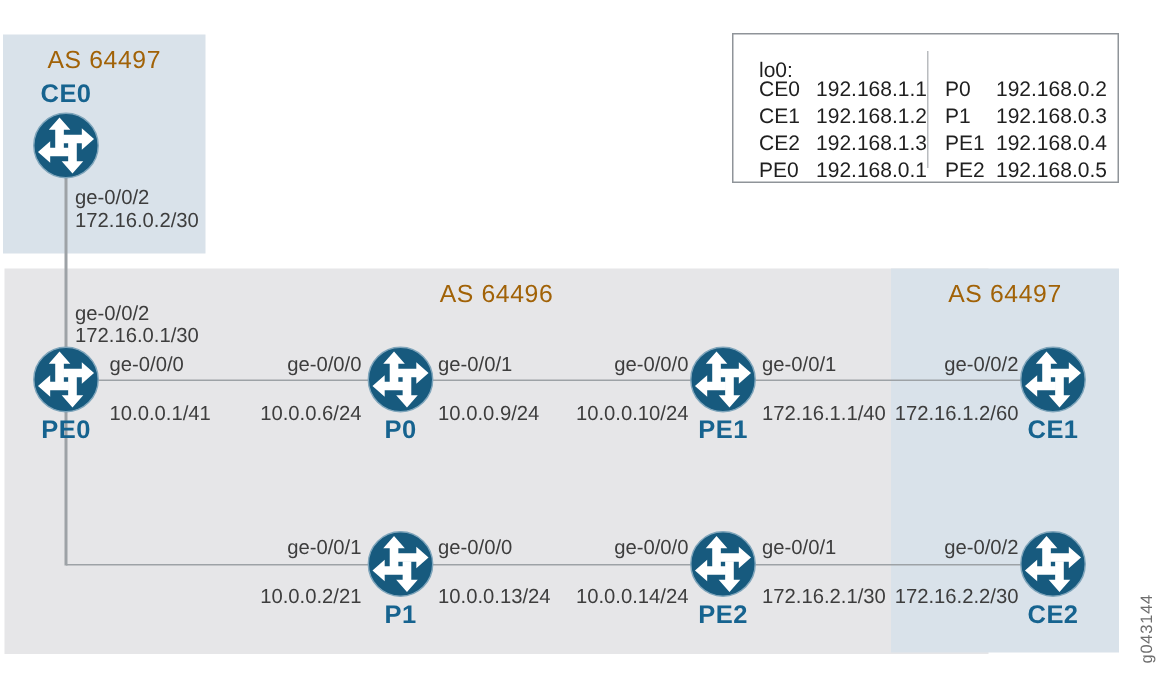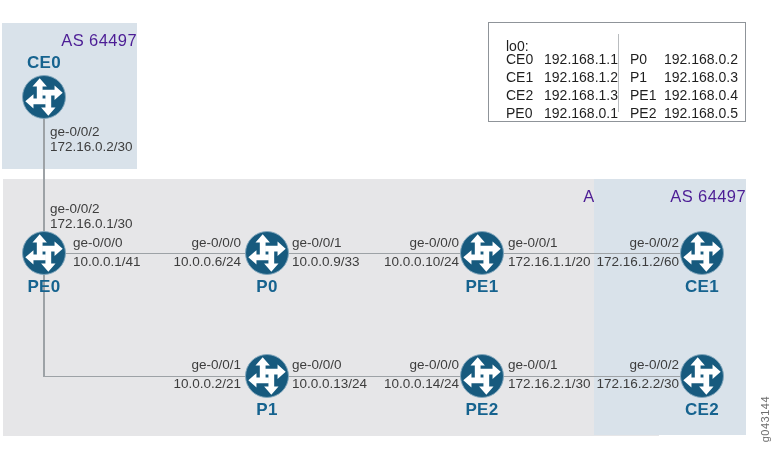--- a/index.html
+++ b/index.html
@@ -4,32 +4,32 @@
 <style>
   html,body{margin:0;padding:0;background:#fff;}
   .stage{
     position:relative;width:774px;height:462px;background:#ffffff;
     font-family:"Liberation Sans",sans-serif;overflow:hidden;
   }
   .asbox{position:absolute;}
   .asbox.blue{background:#d9e2ea;}
   .asbox.gray{background:#e6e6e8;}
   .aslabel{
-    position:absolute;top:8px;left:0;right:0;text-align:right;
-    font-size:16.5px;color:#4c1d95;letter-spacing:.4px;
+    position:absolute;top:8px;left:0;right:0;text-align:center;
+    font-size:16.5px;color:#a16207;letter-spacing:.4px;
   }
   .line{position:absolute;background:#9da2a6;}
   .router{position:absolute;width:46px;height:46px;}
   .router .name{
     position:absolute;left:50%;transform:translateX(-50%);top:47px;
     font-size:17px;font-weight:bold;color:#16638f;white-space:nowrap;letter-spacing:.3px;
   }
   .router.name-above .name{top:auto;bottom:47px;}
   .iflbl{
-    position:absolute;display:flex;flex-direction:column;gap:5px;
+    position:absolute;display:flex;flex-direction:column;gap:19px;
     font-size:13.5px;color:#3d3d3d;line-height:14px;white-space:nowrap;
   }
   .iflbl.ra{align-items:flex-end;transform:translateX(-100%);}
   .iflbl.tight{gap:1px;}
   .legend{
     position:absolute;left:488px;top:22px;width:258px;height:100px;
     background:#fff;border:1.5px solid #8f9499;box-sizing:border-box;
   }
   .legend .title{position:absolute;left:17px;top:15px;font-size:14px;color:#1f1f1f;text-align:center;}
   .legend .divider{position:absolute;left:129px;top:11px;bottom:9px;width:1px;background:#b9bcbf;}
@@ -139,29 +139,29 @@
   <div class="iflbl" style="left:73px;top:236px;">
     <span>ge-0/0/0</span>
     <span>10.0.0.1/41</span>
   </div>
   <div class="iflbl ra" style="left:241px;top:236px;">
     <span>ge-0/0/0</span>
     <span>10.0.0.6/24</span>
   </div>
   <div class="iflbl" style="left:292px;top:236px;">
     <span>ge-0/0/1</span>
-    <span>10.0.0.9/33</span>
+    <span>10.0.0.9/24</span>
   </div>
   <div class="iflbl ra" style="left:459px;top:236px;">
     <span>ge-0/0/0</span>
     <span>10.0.0.10/24</span>
   </div>
   <div class="iflbl" style="left:508px;top:236px;">
     <span>ge-0/0/1</span>
-    <span>172.16.1.1/20</span>
+    <span>172.16.1.1/40</span>
   </div>
   <div class="iflbl ra" style="left:679px;top:236px;">
     <span>ge-0/0/2</span>
     <span>172.16.1.2/60</span>
   </div>
   <div class="iflbl ra" style="left:241px;top:358px;">
     <span>ge-0/0/1</span>
     <span>10.0.0.2/21</span>
   </div>
   <div class="iflbl" style="left:292px;top:358px;">

